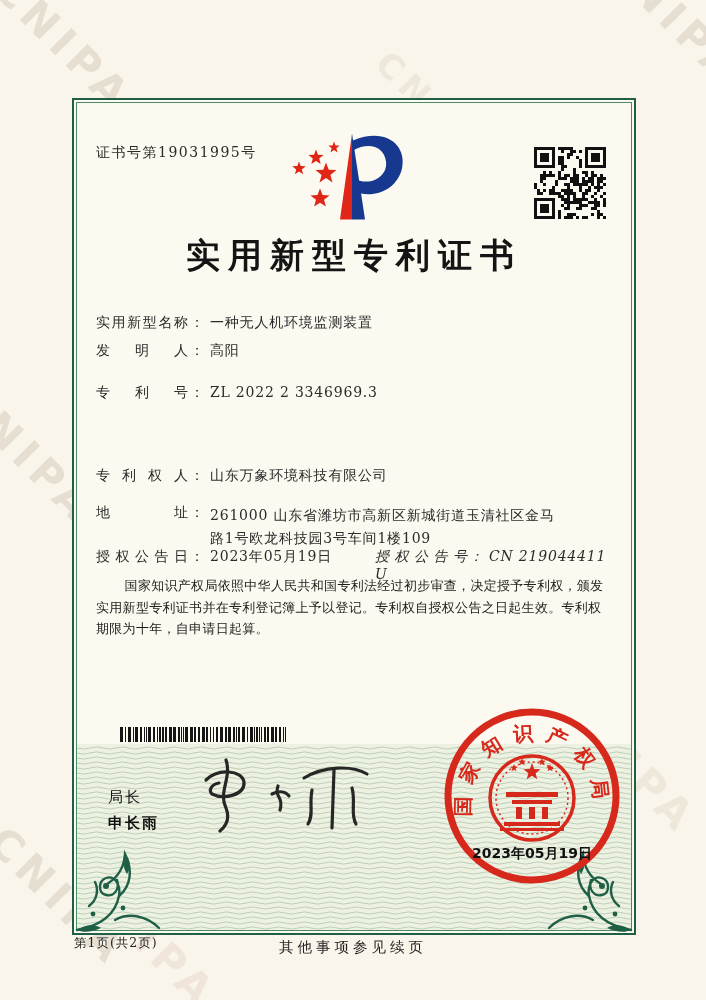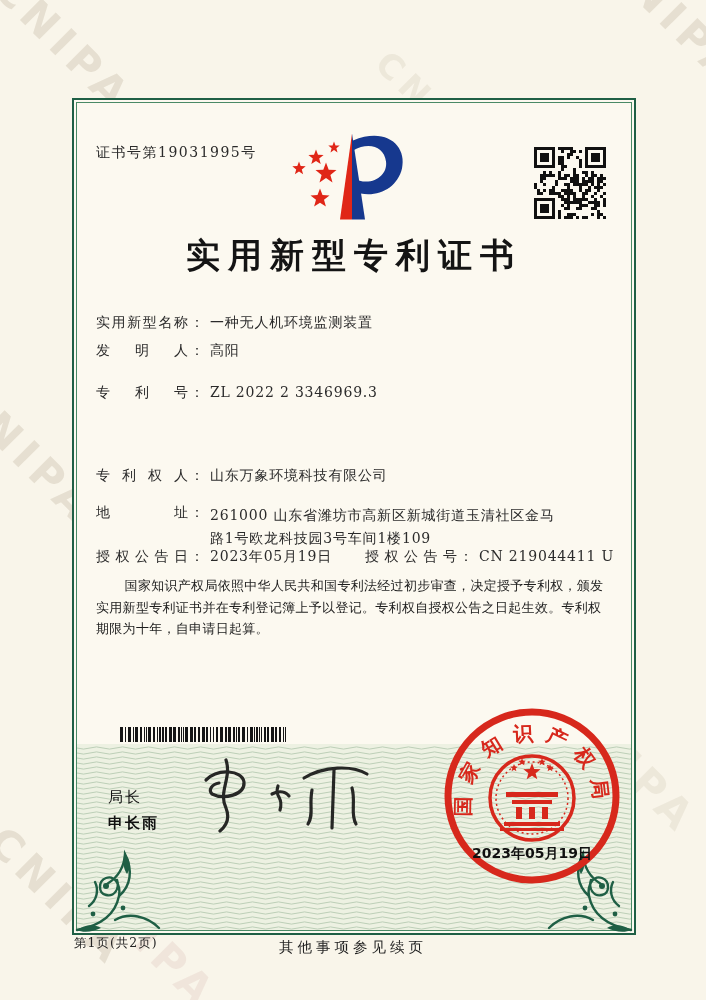--- a/index.html
+++ b/index.html
@@ -32,21 +32,21 @@
   .qr{position:absolute; left:460px; top:47px; width:72px; height:72px;}
   .title{
     position:absolute; left:0; top:133px; width:100%; text-align:center;
     font-size:34px; font-weight:700; letter-spacing:8px; color:#141414;
   }
   .row{position:absolute; left:22px; right:18px; font-size:14px; color:#2b2b2b;}
   .flabel{display:inline-block; width:92px; text-align:justify; text-align-last:justify; vertical-align:top;}
   .colon{margin:0 6px 0 2px; vertical-align:top;}
   .fvalue{letter-spacing:0.8px;}
   .fvalue.wrap{display:inline-block; width:356px; vertical-align:top; line-height:23px;}
-  .grant-no{position:absolute; left:269px; top:0;}
+  .grant-no{position:absolute; left:279px; top:0;font-style:italic;}
   .paras{
     position:absolute; left:22px; top:475px; width:516px;
     font-size:13px; line-height:21.5px; color:#1d1d1d; letter-spacing:0.3px;
   }
   .paras p{margin:0 0 3px 0; text-indent:2.2em;}
   .barcode{position:absolute; left:46px; top:627px; width:168px; height:15px;}
   .band{
     position:absolute; left:3px; right:3px; bottom:3px; height:186px;
     background:#edf1e2; overflow:visible;
   }

